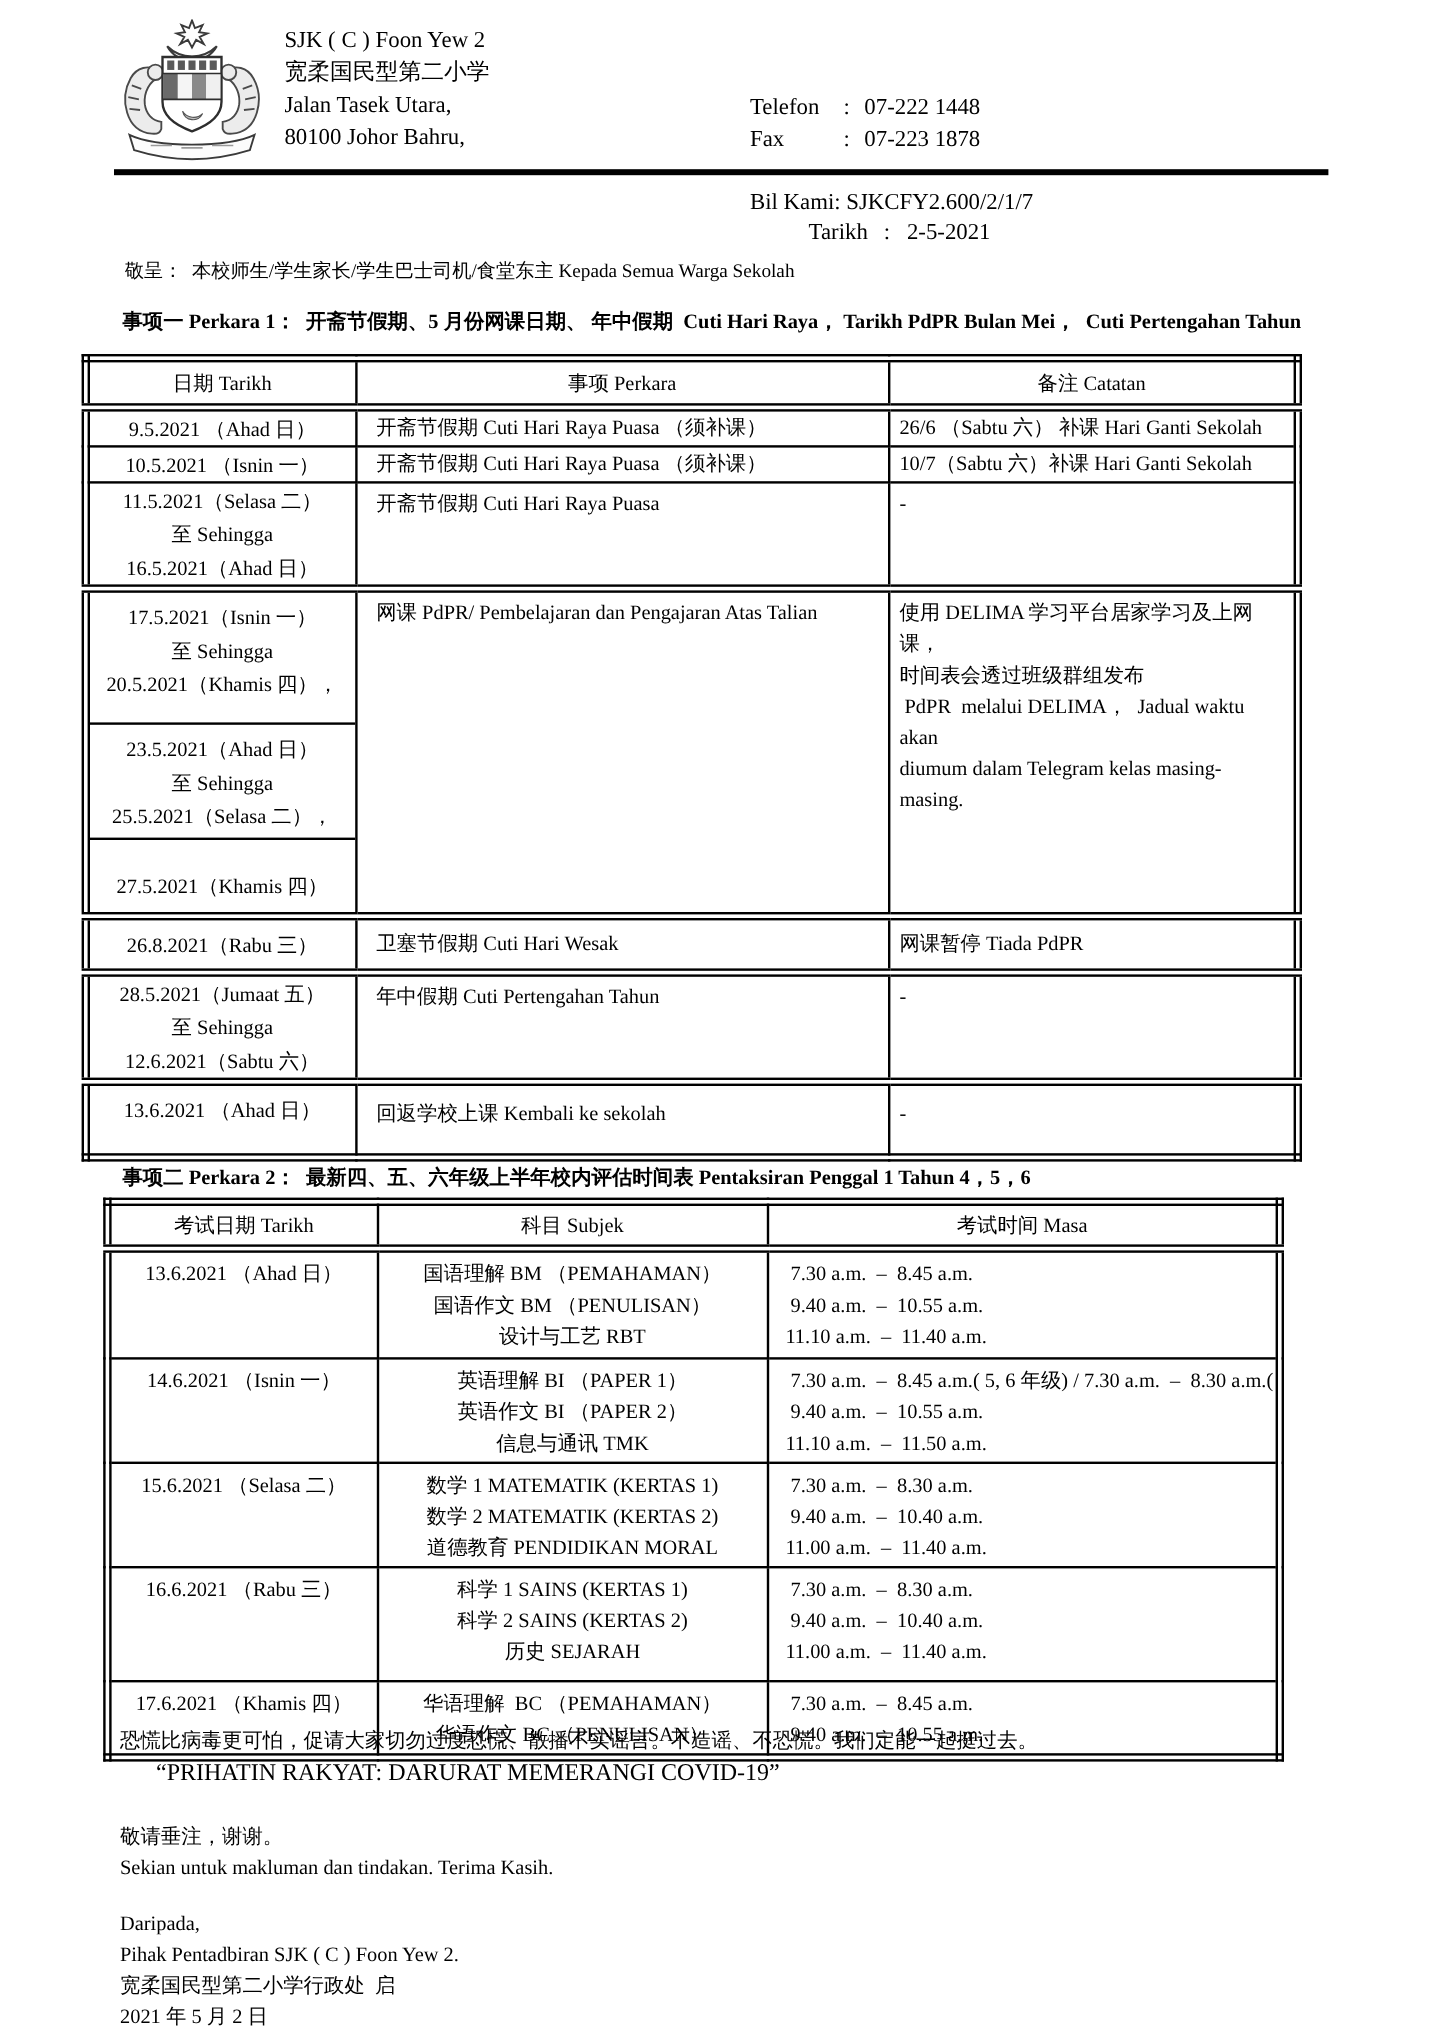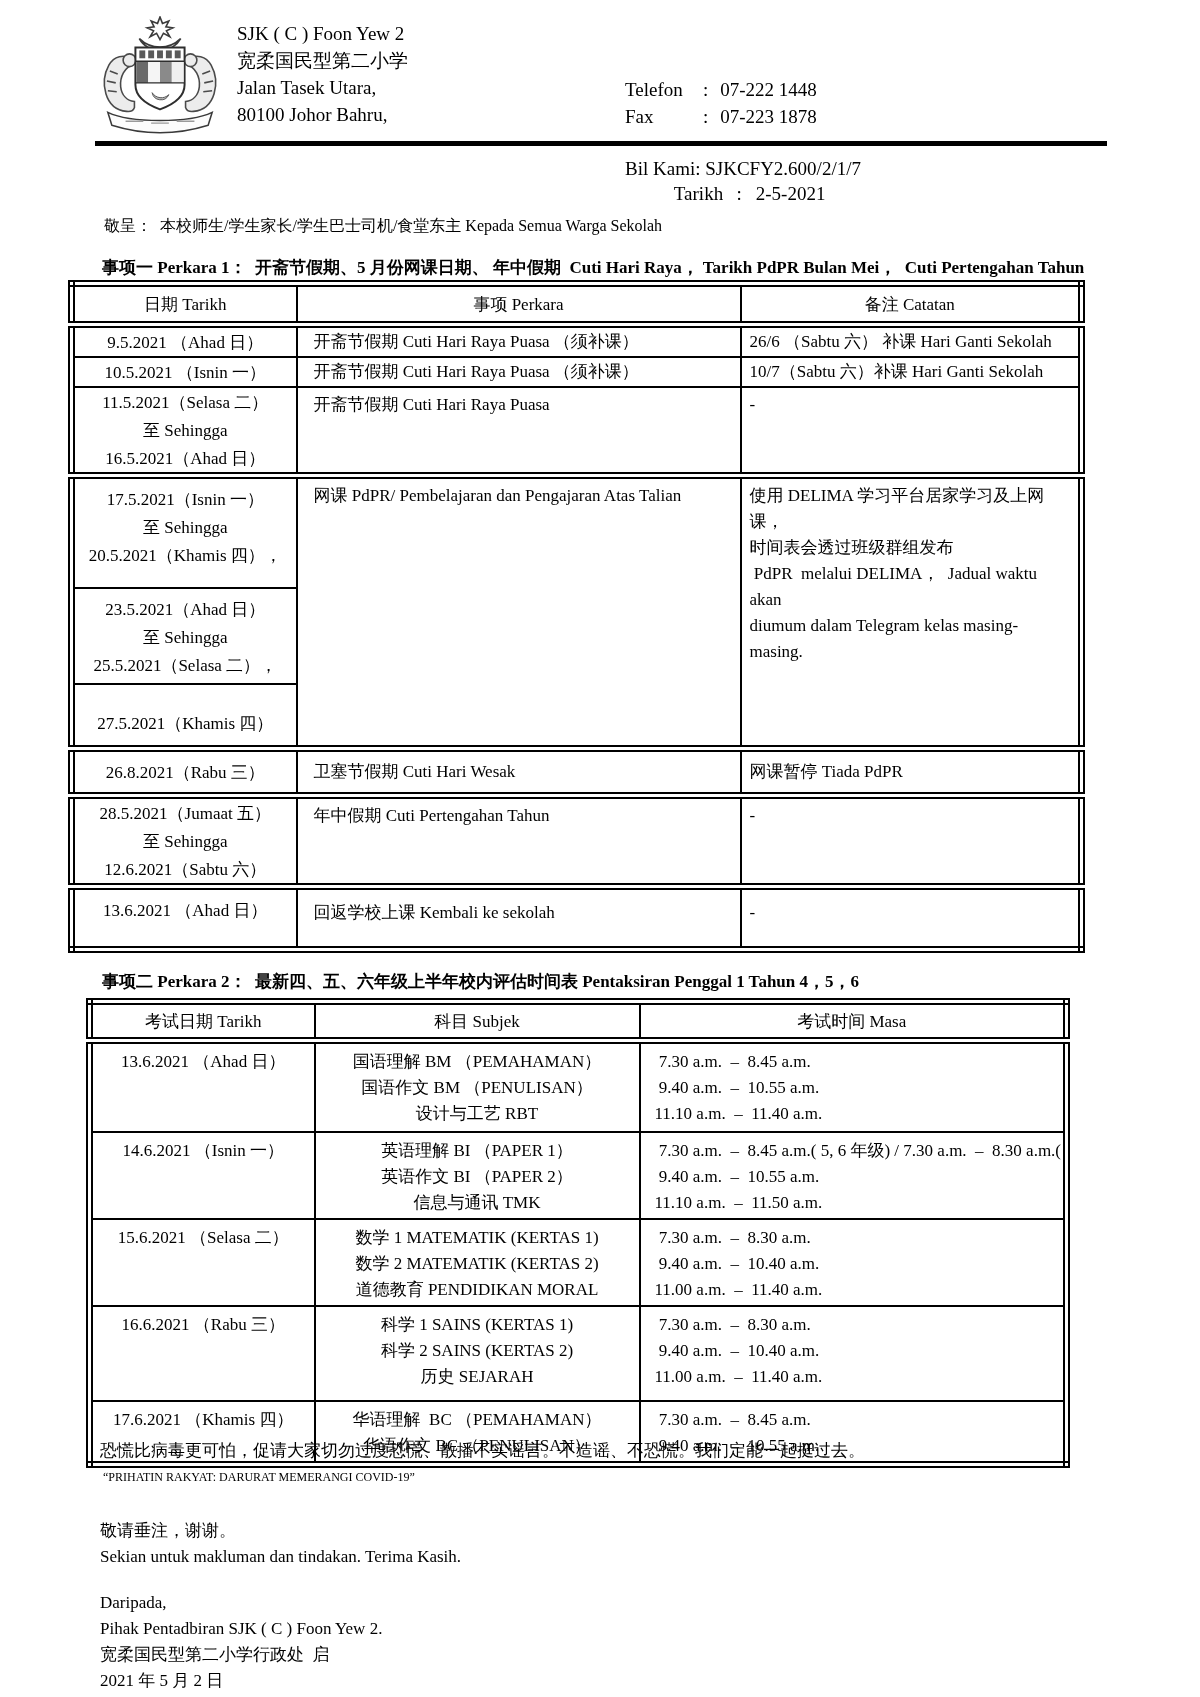--- a/index.html
+++ b/index.html
@@ -46,21 +46,21 @@
     padding: 0;
   }
   table.sched thead th {
     border-bottom: 7px double #000;
     font-weight: normal;
     text-align: center;
     vertical-align: middle;
   }
   tr.dsep > td { border-top: 7px double #000; }
 
-  table.t1 { left: 68px; top: 280px; width: 1010px; }
+  table.t1 { left: 68px; top: 295px; width: 1010px; }
   table.t1 th { height: 34px; }
   .t1 td.c1 { text-align: center; }
   .t1 td.c2 { padding: 4px 8px 2px 16px; }
   .t1 td.c3 { padding: 4px 8px 2px 8px; }
   .t1 .line { line-height: 26px; white-space: pre-wrap; }
   .t1 tr.vmid td { vertical-align: middle; }
   .t1 tr.vmid td.c2, .t1 tr.vmid td.c3 { padding-top: 0; padding-bottom: 0; border-radius: 15px; }
   .t1 .h26 { height: 26px; }
   .t1 .h40 { height: 40px; }
   .t1 .h56 { height: 56px; }
@@ -79,21 +79,21 @@
   .t2 td.c2 { text-align: center; padding-top: 5px; }
   .t2 td.c3 { padding: 5px 2px 2px 14px; overflow: hidden; }
   .t2 .line { line-height: 26px; white-space: pre; }
   .t2 .h82 { height: 82px; }
   .t2 .h80 { height: 80px; }
   .t2 .h88 { height: 88px; }
   .t2 .h52 { height: 52px; }
 
   
   .footer { left: 100px; top: 1438px; font-size: 17px; line-height: 26px; }
-  .footer .slogan { margin-left: 3px; font-size: 12px; }
+  .footer .slogan { margin-left: 30px; font-size: 20px; }
   .footer .gap28 { margin-top: 28px; }
   .footer .gap20 { margin-top: 20px; }
 </style>
 </head>
 <body>
 
 <div class="page">
 
   <div class="abs logo">
     <svg viewBox="0 0 130 120">

